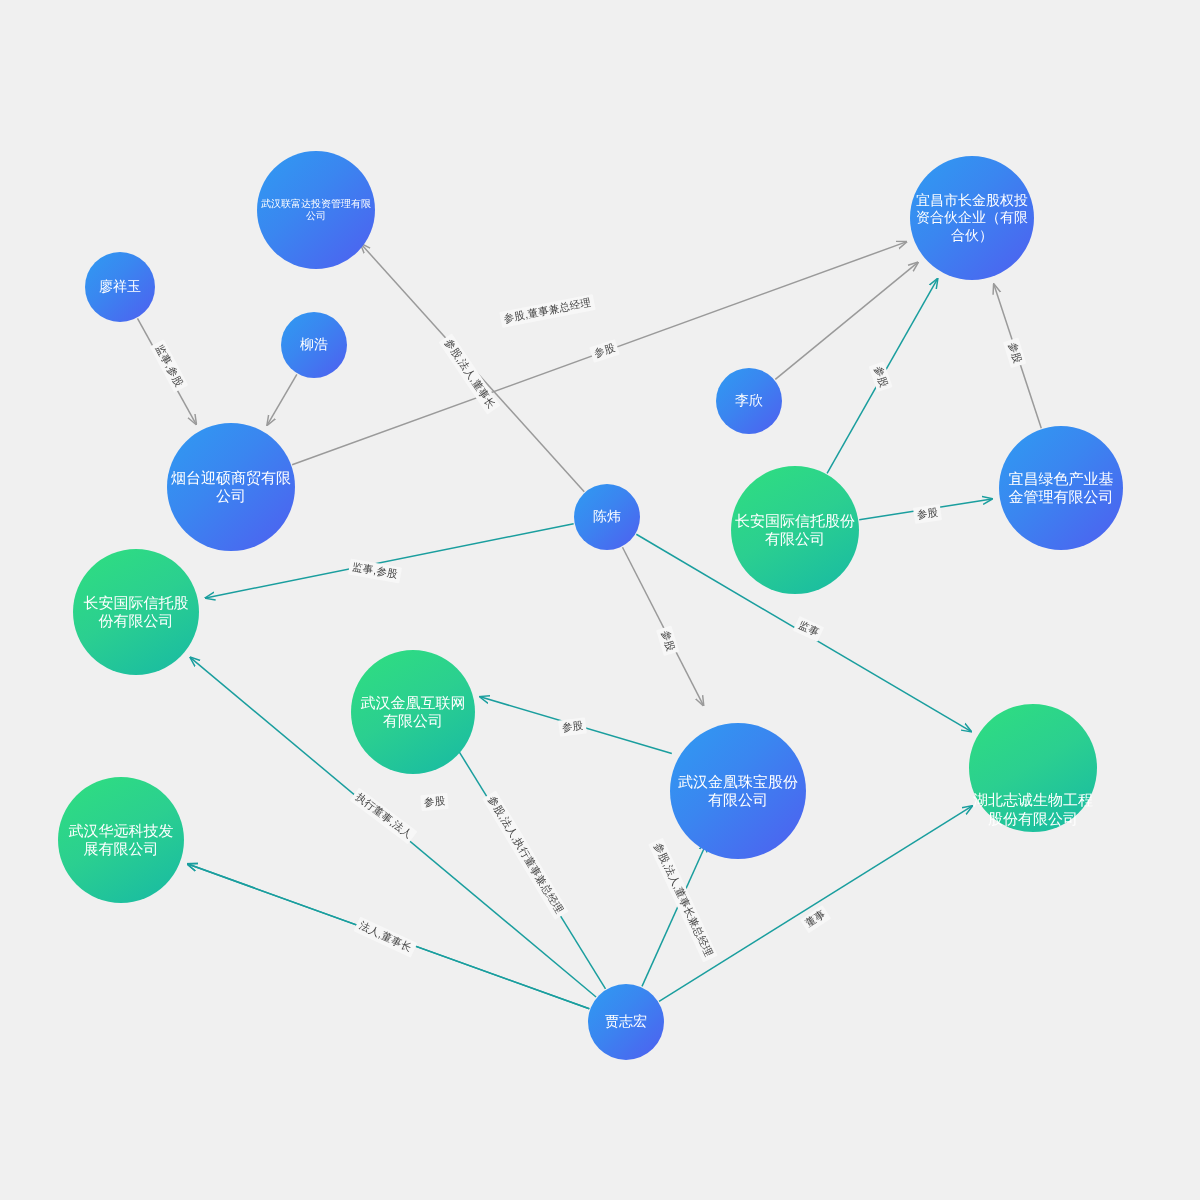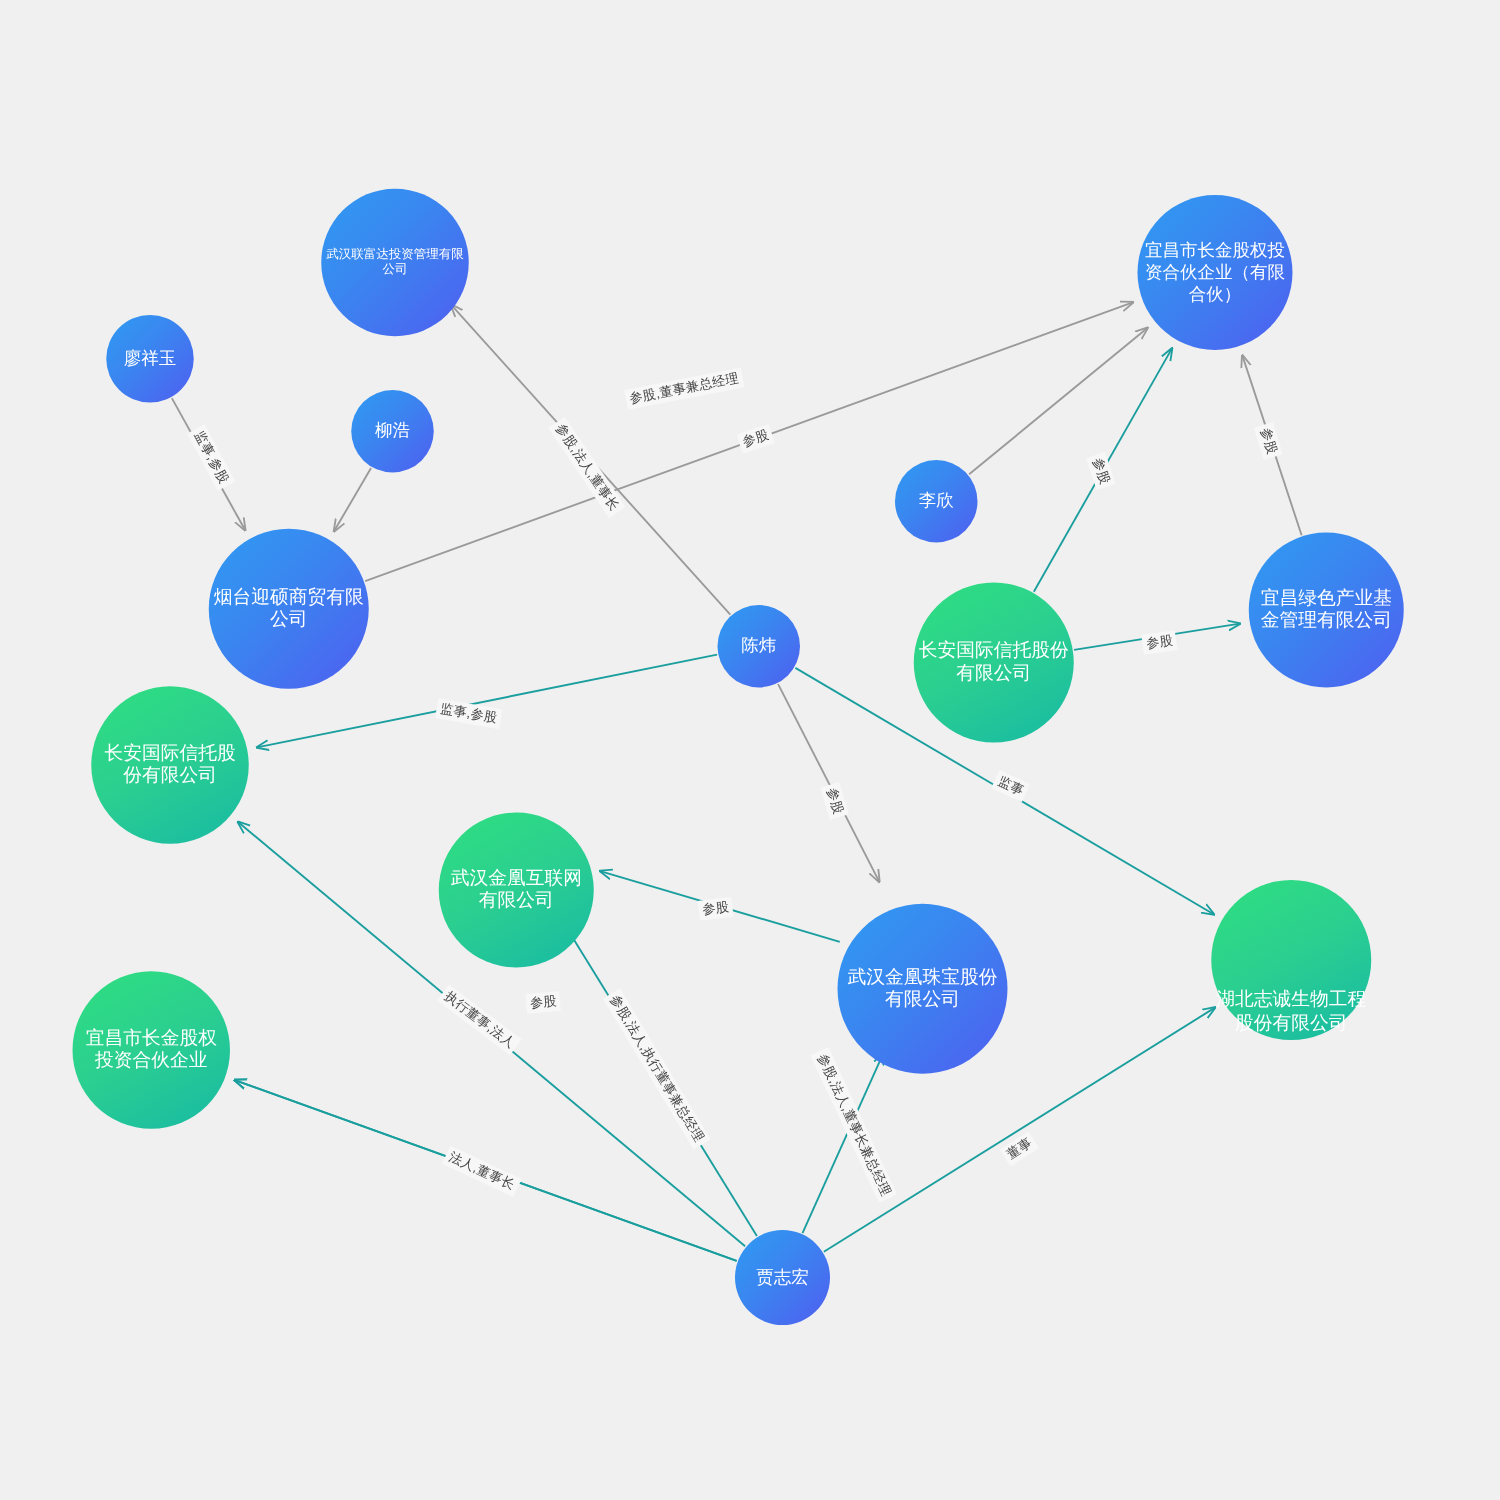--- a/index.html
+++ b/index.html
@@ -107,21 +107,21 @@
       <div class="node green" style="left: 351px; top: 650px; width: 124px; height: 124px; font-size: 15px;">
         <span class="node-label">武汉金凰互联网有限公司</span>
       </div>
       <div class="node blue" style="left: 670px; top: 723px; width: 136px; height: 136px; font-size: 15px;">
         <span class="node-label">武汉金凰珠宝股份有限公司</span>
       </div>
       <div class="node green" style="left: 969px; top: 704px; width: 128px; height: 128px; font-size: 15px; align-items: flex-end;">
         <span class="node-label">湖北志诚生物工程股份有限公司</span>
       </div>
       <div class="node green" style="left: 58px; top: 777px; width: 126px; height: 126px; font-size: 15px;">
-        <span class="node-label">宜昌市长金股权投资合伙企业</span>
+        <span class="node-label">武汉华远科技发展有限公司</span>
       </div>
       <div class="node blue" style="left: 588px; top: 984px; width: 76px; height: 76px; font-size: 14px;">
         <span class="node-label">贾志宏</span>
       </div>
     </div>
   <div id="edge-labels-group">
       <div class="edge-label" style="left: 143px; top: 358px; transform: rotate(62deg);">监事,参股</div>
       <div class="edge-label" style="left: 499.5px; top: 303px; transform: rotate(-11deg);">参股,董事兼总经理</div>
       <div class="edge-label" style="left: 425.5px; top: 366px; transform: rotate(56deg);">参股,法人,董事长</div>
       <div class="edge-label" style="left: 590.5px; top: 343px; transform: rotate(-18deg);">参股</div>

